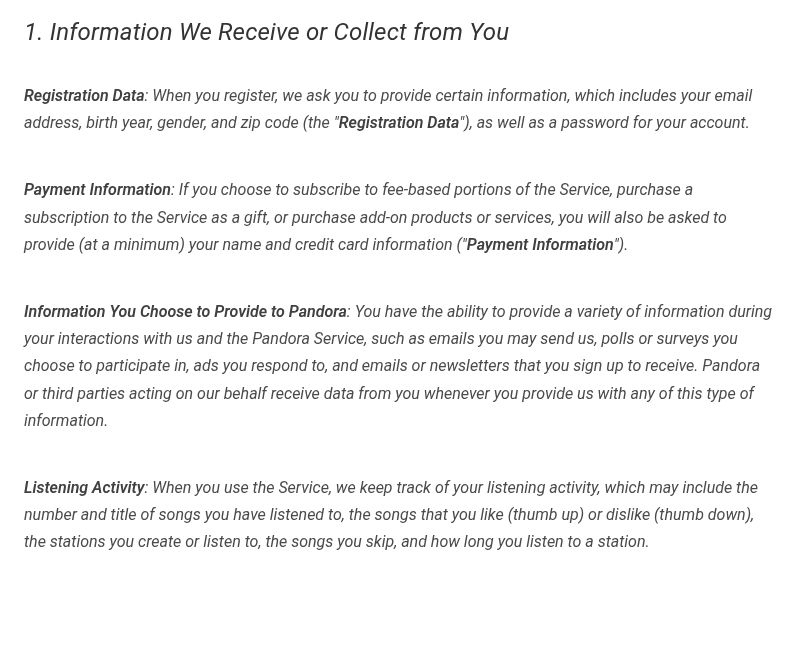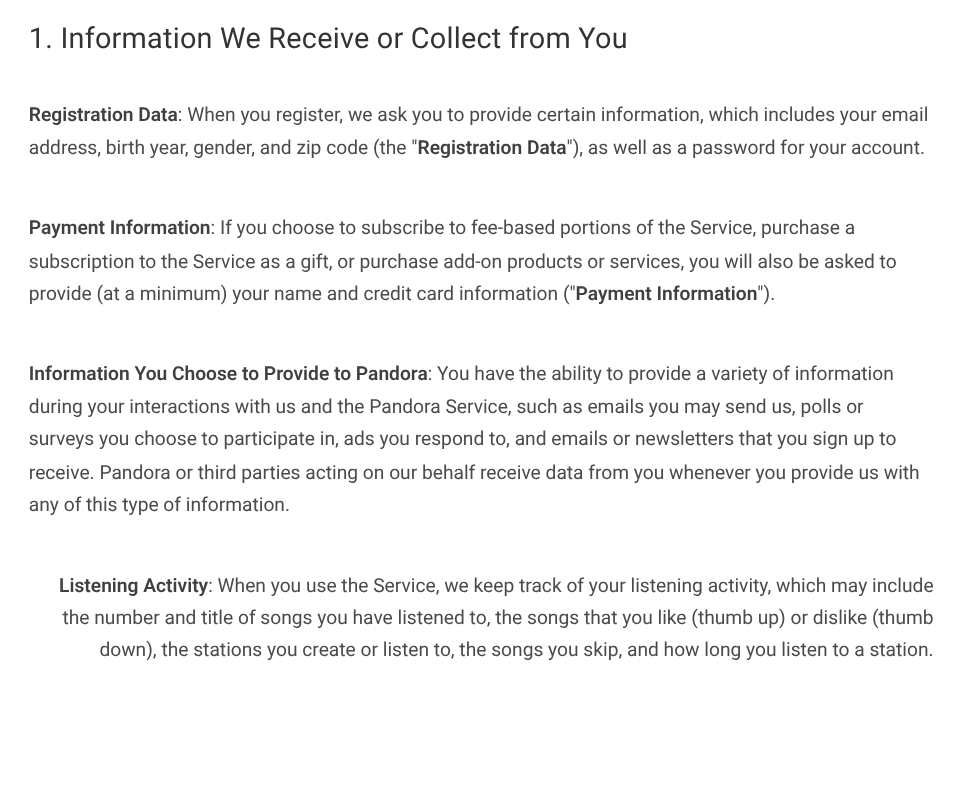--- a/index.html
+++ b/index.html
@@ -1,18 +1,19 @@
 <!DOCTYPE html>
 <html><head>
   <meta charset="utf-8">
   <style>
     * {
       margin: 0;
       padding: 0;
       box-sizing: border-box;
+      font-style: italic;
     }
     body {
       font-family: "Segoe UI", -apple-system, BlinkMacSystemFont, Roboto, Helvetica, Arial, sans-serif;
       background: #ffffff;
       color: #333333;
       padding: 18px 24px;
       width: 802px;
     }
     h2 {
       font-size: 24px;
@@ -23,21 +24,20 @@
     }
     p {
       font-size: 16px;
       line-height: 1.7;
       color: #4a4a4a;
       margin-bottom: 40px;
       font-weight: 400;
     }
     p:last-child {
       margin-bottom: 0;
-      text-align: right;
     }
     b {
       color: #404040;
       font-weight: 600;
     }
   </style>
 </head>
 <body>
 
 <h2>1. Information We Receive or Collect from You</h2>

